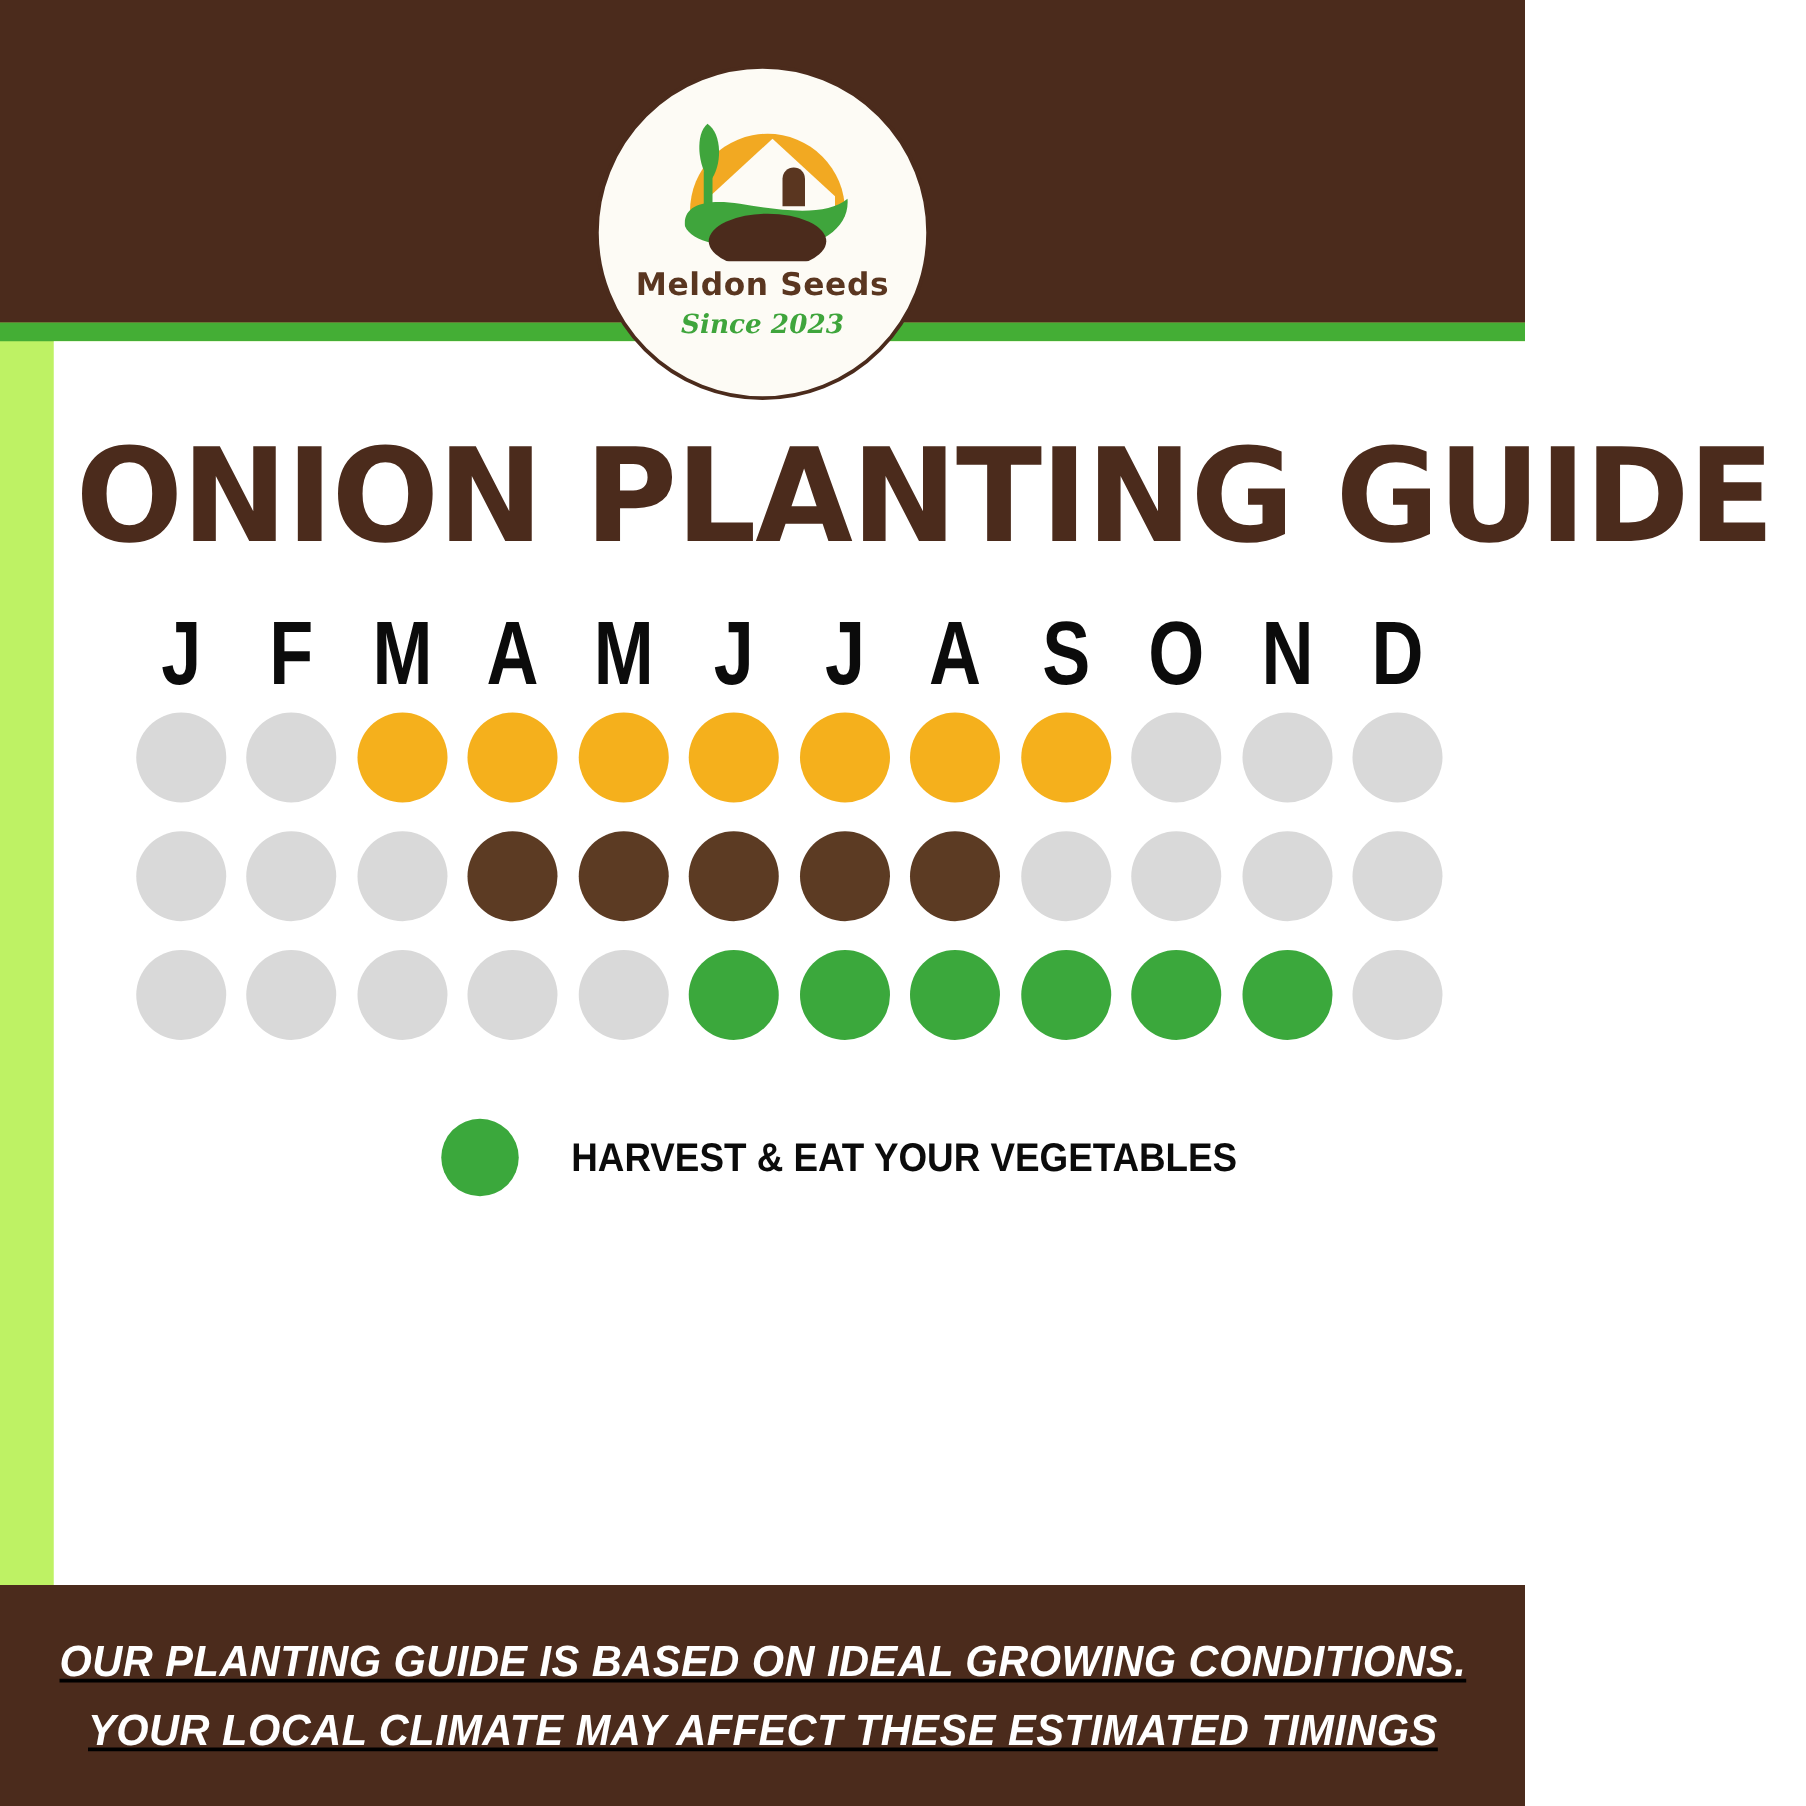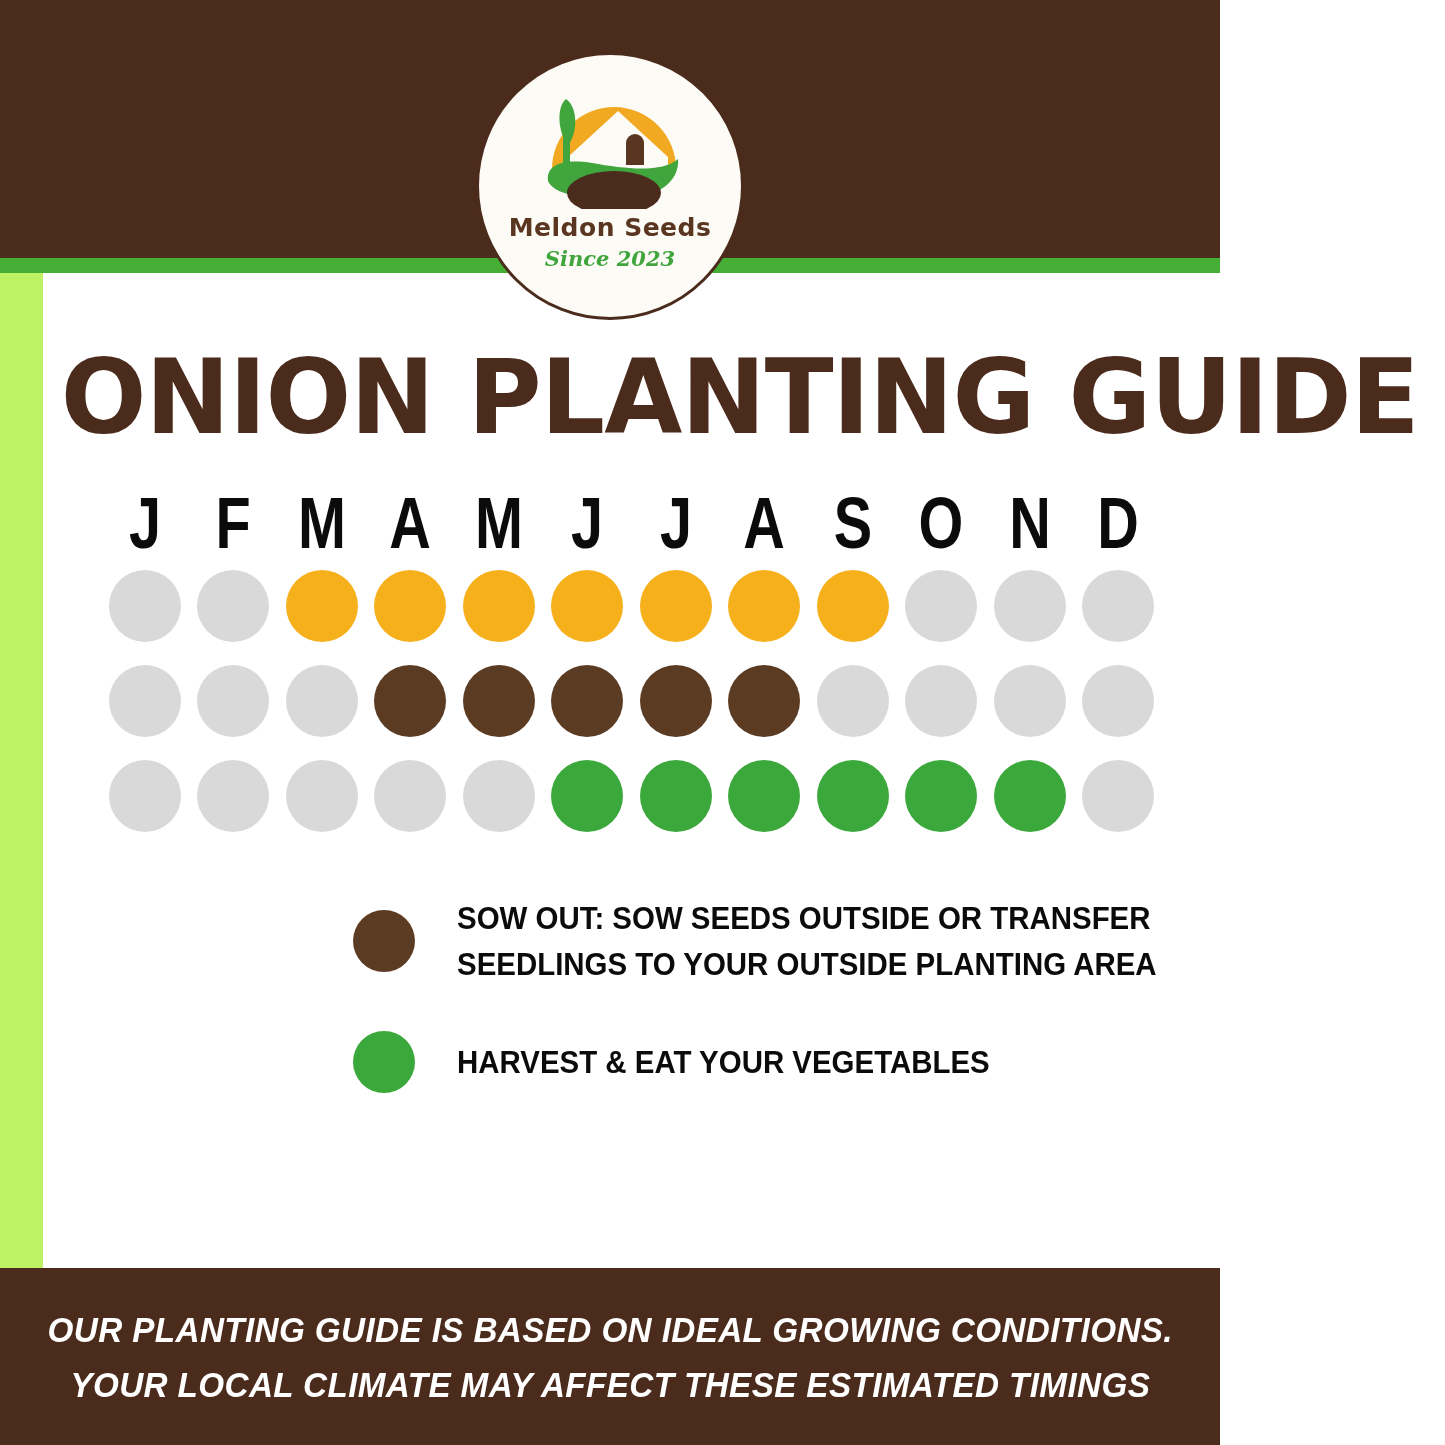--- a/index.html
+++ b/index.html
@@ -178,20 +178,21 @@
   
   .footer-band {
     flex: 0 0 auto;
     width: 100%;
     height: 177px;
     background: #4B2B1C;
     display: flex;
     flex-direction: column;
     align-items: center;
     justify-content: center;
+    text-decoration: underline;
   }
   .footer-line {
     font-family: "Liberation Sans", sans-serif;
     font-style: italic;
     font-weight: bold;
     font-size: 35px;
     line-height: 55px;
     color: #FFFFFF;
     text-align: center;
     letter-spacing: 0.4px;
@@ -287,27 +288,20 @@
           <div class="dot" style="background: rgb(59, 168, 60);"></div>
           <div class="dot" style="background: rgb(59, 168, 60);"></div>
           <div class="dot" style="background: rgb(59, 168, 60);"></div>
           <div class="dot" style="background: rgb(59, 168, 60);"></div>
           <div class="dot" style="background: rgb(217, 217, 217);"></div>
         </div>
     </div>
 
     <div class="legend" id="legend">
         <div class="legend-row">
-          <div class="legend-dot" style="background: rgb(92, 59, 35);"></div>
-          <div class="legend-text">
-            <div>SOW OUT: SOW SEEDS OUTSIDE OR TRANSFER</div>
-            <div>SEEDLINGS TO YOUR OUTSIDE PLANTING AREA</div>
-          </div>
-        </div>
-        <div class="legend-row">
           <div class="legend-dot" style="background: rgb(59, 168, 60);"></div>
           <div class="legend-text">
             <div>HARVEST &amp; EAT YOUR VEGETABLES</div>
           </div>
         </div>
       </div>
 
   </div>
 
   <div class="footer-band">

